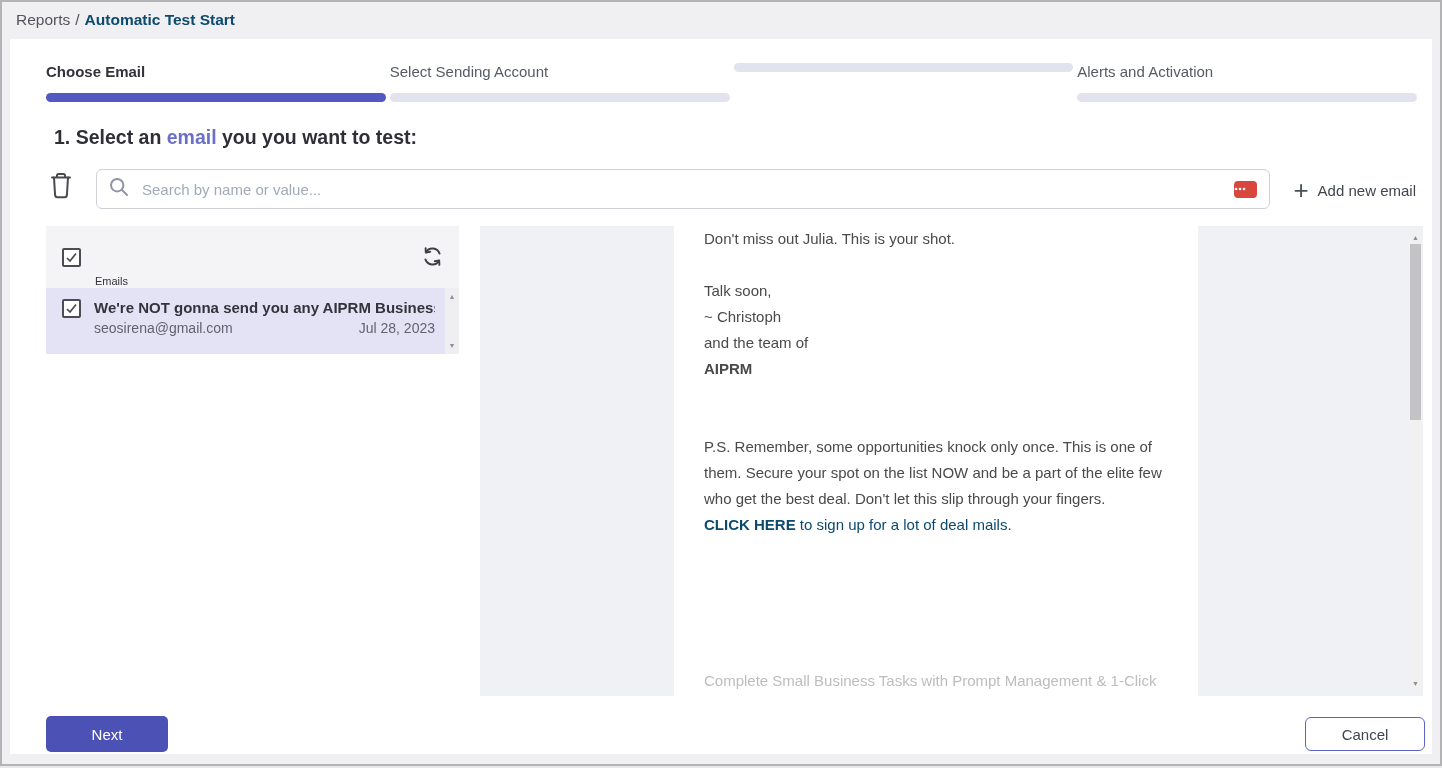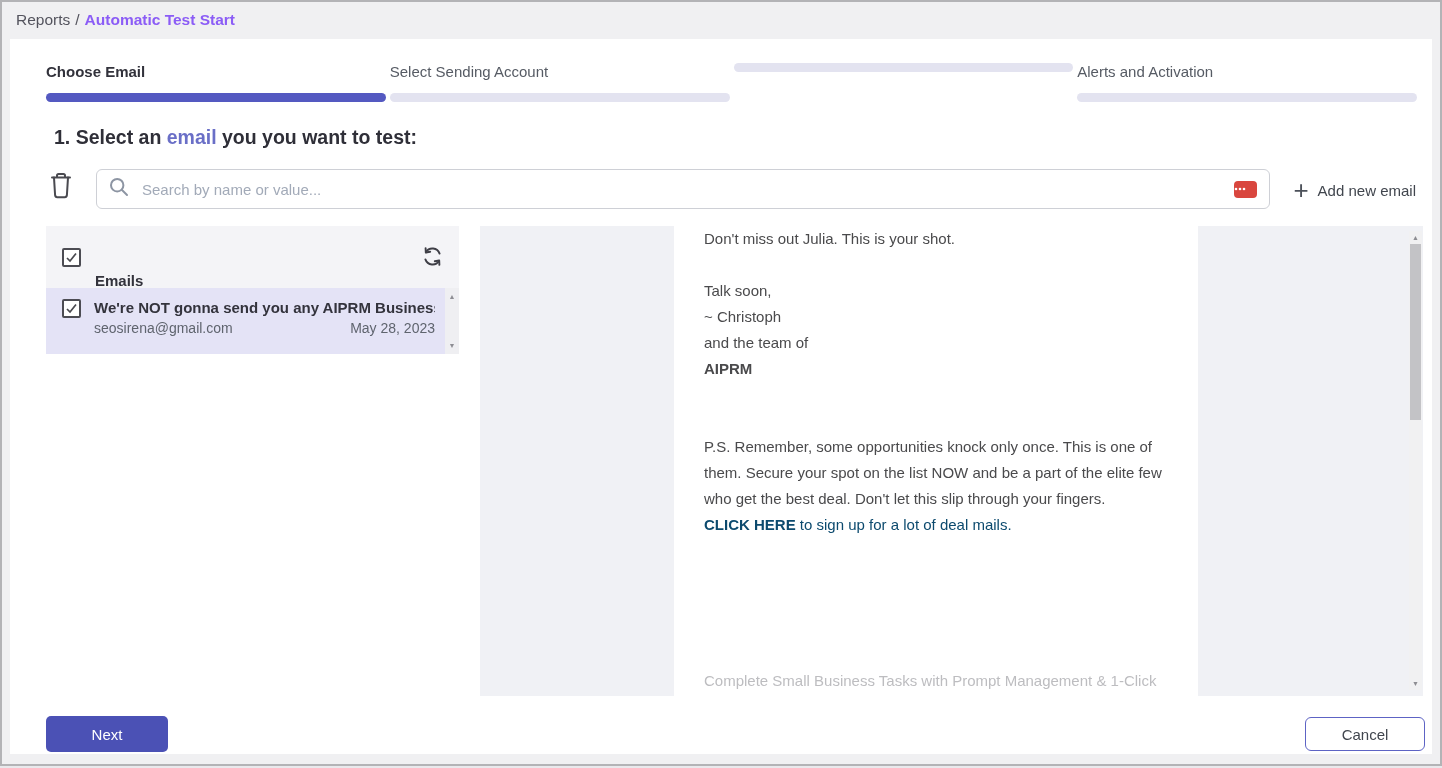--- a/index.html
+++ b/index.html
@@ -13,21 +13,21 @@
     position:relative; width:1442px; height:766px;
     background:#f0f0f2; border:2px solid #b3b3b6; overflow:hidden;
   }
   
   .topbar {
     position:absolute; top:0; left:0; right:0; height:36px;
     display:flex; align-items:center; padding-left:14px;
     font-size:15.5px; color:#53535d;
   }
   .crumb-sep { margin:0 5px; }
-  .crumb-page { font-weight:700; color:#8b5cf6; }
+  .crumb-page { font-weight:700; color:#0c4a6e; }
 
   
   .card { position:absolute; left:8px; right:8px; top:37px; bottom:10px; background:#fff; }
 
   
   .stepper { position:absolute; left:36px; right:15px; top:24px; display:flex; gap:4px; }
   .step { flex:1; cursor:pointer; }
   .step-label { font-size:15px; color:#565b64; margin-bottom:13px; white-space:nowrap; }
   .step.active .step-label { color:#32323b; font-weight:700; }
   .step-bar { height:9px; border-radius:5px; background:#e3e3f0; }
@@ -68,21 +68,21 @@
   .list-panel { position:absolute; left:0; top:0; width:413px; }
   .list-header {
     height:62px; background:#f4f4f7; display:flex; align-items:center;
     padding:0 16px;
   }
   .checkbox {
     width:19px; height:19px; border:2px solid #4c4c53; border-radius:2px;
     background:#fff; display:inline-flex; align-items:center; justify-content:center;
     cursor:pointer; flex:none;
   }
-  .list-title { font-size:15px; font-weight:700; color:#33333c; margin-left:14px;margin-top:47px; }
+  .list-title { font-size:11px; font-weight:400; color:#33333c; margin-left:14px;margin-top:47px; }
   .refresh-btn { margin-left:auto; width:22px; height:22px; background:none; border:none; padding:0; cursor:pointer; }
 
   .list-rows { position:relative; }
   .email-row {
     height:66px; background:#e4e3f6; margin-right:14px;
     display:flex; align-items:flex-start; padding:11px 10px 0 16px; cursor:pointer;
   }
   .email-info { flex:1; min-width:0; margin-left:13px; }
   .email-subject { font-size:15px; font-weight:700; color:#33333c; white-space:nowrap; overflow:hidden; }
   .email-meta { display:flex; justify-content:space-between; font-size:14px; color:#5f646e; margin-top:4px; }
@@ -214,21 +214,21 @@
           <div class="email-row">
             <span class="checkbox">
               <svg width="13" height="13" viewBox="0 0 13 13">
                   <path d="M2 7 L5 10 L11 2.5" fill="none" stroke="#4a4a50" stroke-width="1.7"></path>
                 </svg>
             </span>
             <div class="email-info">
               <div class="email-subject">We're NOT gonna send you any AIPRM Business Pl...</div>
               <div class="email-meta">
                 <span>seosirena@gmail.com</span>
-                <span>May 28, 2023</span>
+                <span>Jul 28, 2023</span>
               </div>
             </div>
           </div>
           <div class="mini-scrollbar">
             <span class="mini-arrow up">▲</span>
             <span class="mini-arrow down">▼</span>
           </div>
         </div>
       </div>
 

